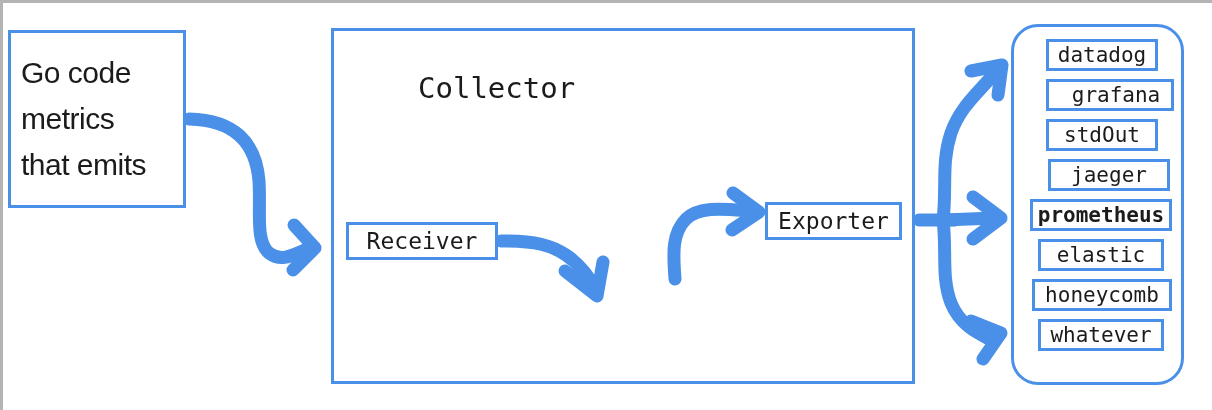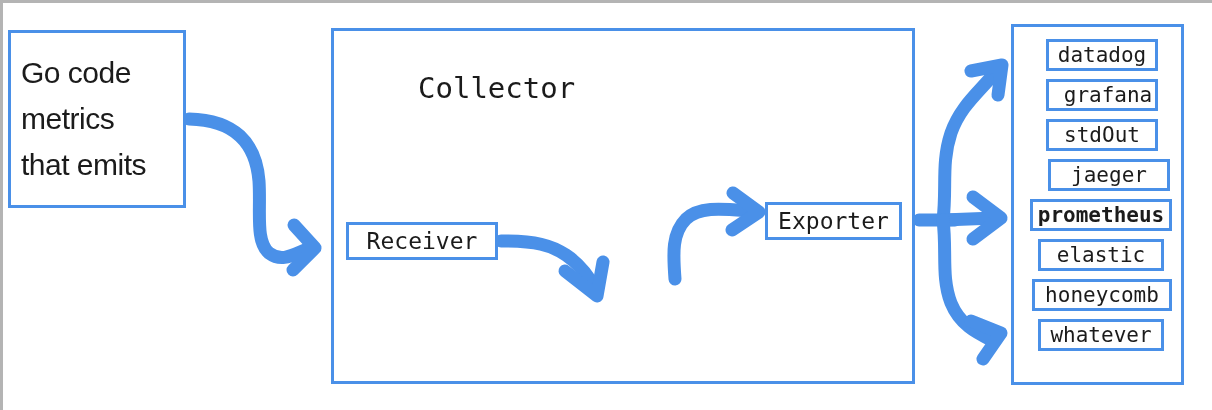--- a/index.html
+++ b/index.html
@@ -102,20 +102,21 @@
   }
 
   
   #backends {
     left: 1008px;
     top: 21px;
     width: 173px;
     height: 361px;
     display: block;
     z-index: 1;
+    border-radius: 27px;
   }
   .backend {
     position: absolute;
     box-sizing: border-box;
     background: #ffffff;
     border: 3px solid #4a90e8;
     display: flex;
     align-items: center;
     justify-content: center;
     font-size: 21px;
@@ -175,21 +176,21 @@
 
   <div class="node" id="collector"></div>
   <div id="collector-title">Collector</div>
 
   <div class="node" id="receiver">Receiver</div>
   <div class="node" id="exporter">Exporter</div>
 
   <div class="node" id="backends">
 
   <div class="backend" style="left: 32px; top: 12px; width: 112px;">datadog</div>
-      <div class="backend" style="left: 32px; top: 52px; width: 112px; padding-left: 12px;">grafana</div>
+      <div class="backend" style="left: 32px; top: 52px; width: 128px; padding-left: 12px;">grafana</div>
       <div class="backend" style="left: 32px; top: 92px; width: 112px;">stdOut</div>
       <div class="backend" style="left: 34px; top: 132px; width: 122px;">jaeger</div>
       <div class="backend" style="left: 16px; top: 172px; width: 142px; font-weight: bold;">prometheus</div>
       <div class="backend" style="left: 24px; top: 212px; width: 126px;">elastic</div>
       <div class="backend" style="left: 18px; top: 252px; width: 140px;">honeycomb</div>
       <div class="backend" style="left: 24px; top: 292px; width: 126px;">whatever</div>
     </div>
 
 </div>
 

